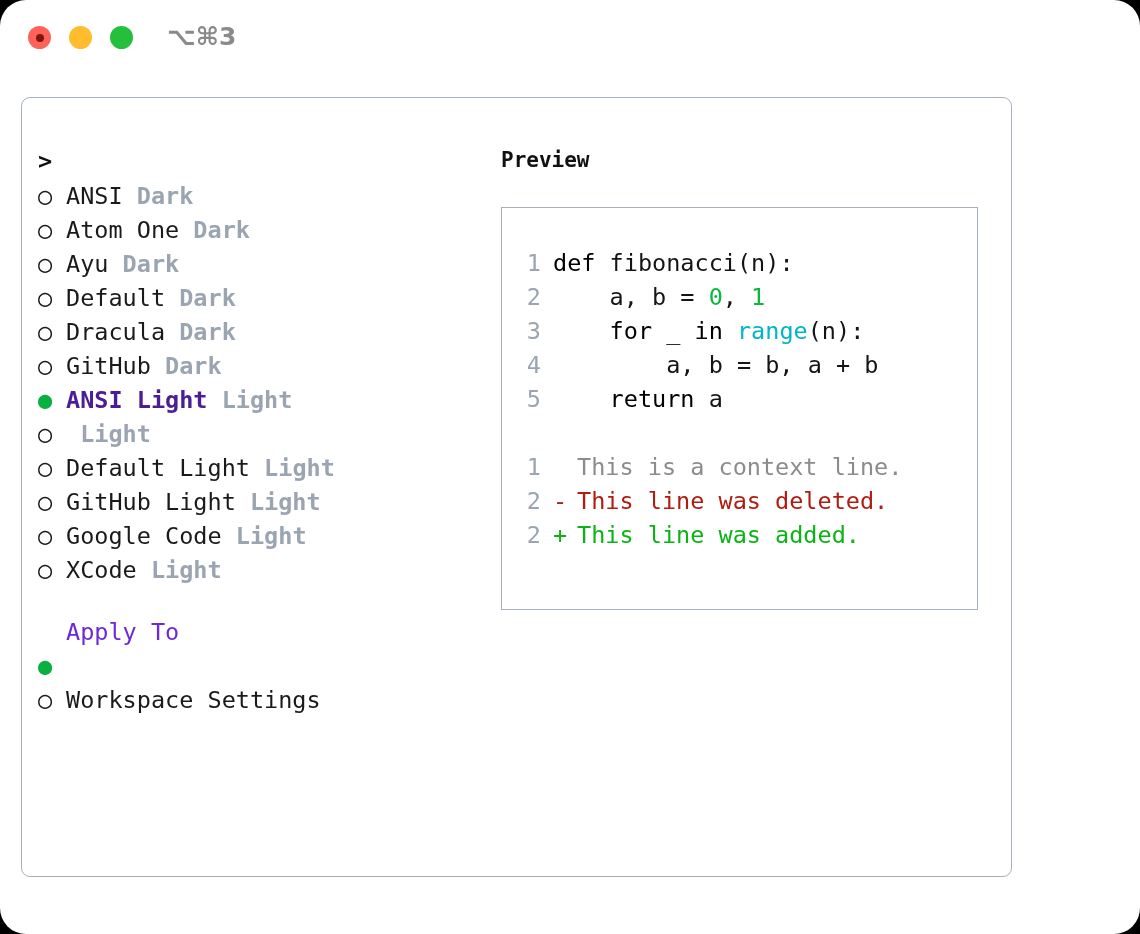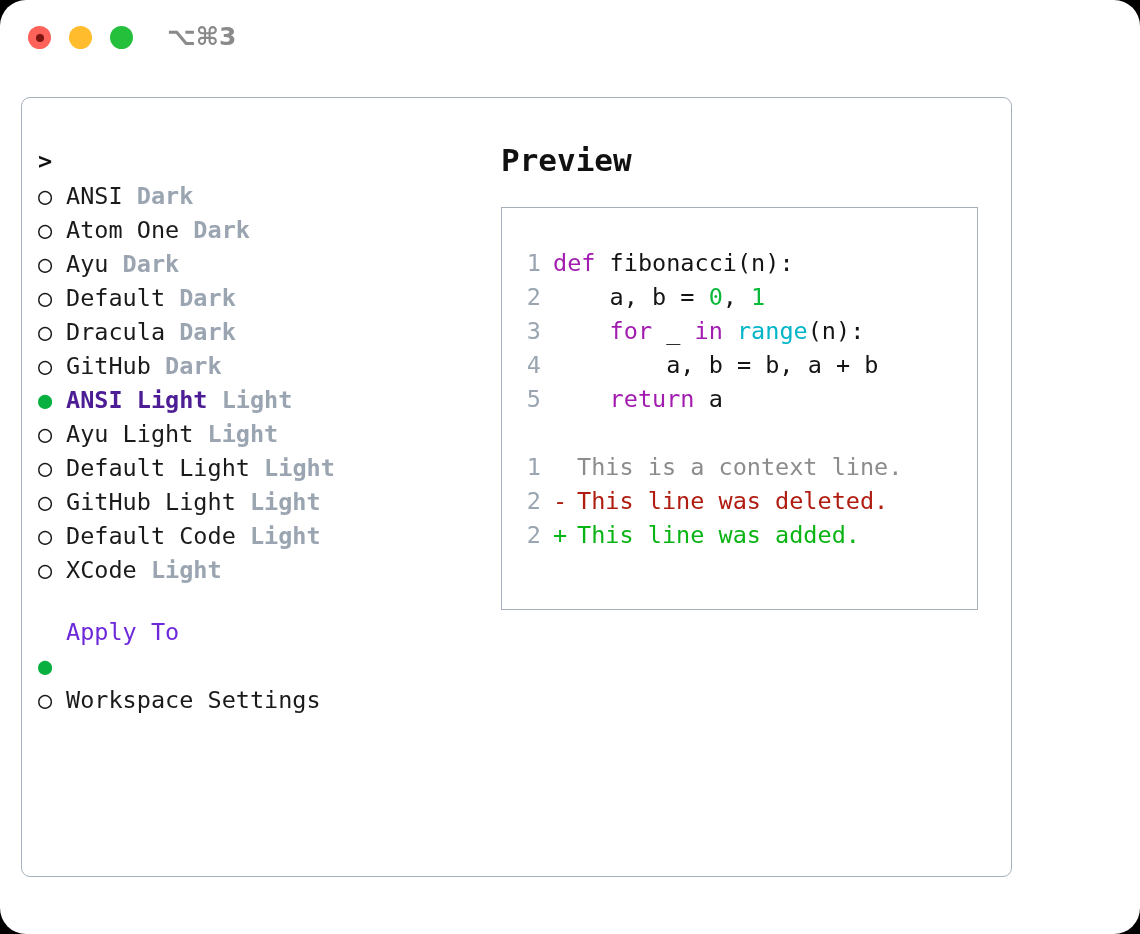--- a/index.html
+++ b/index.html
@@ -144,21 +144,21 @@
   }
 
   
   .right-col {
     position: absolute;
     left: 479px;
     top: 45px;
     width: 490px;
   }
   .preview-title {
-    font-size: 31px;
+    font-size: 21px;
     line-height: 34px;
     font-weight: bold;
     color: #111111;
     margin-bottom: 30px;
   }
   .preview-box {
     width: 477px;
     height: 403px;
     border: 1.5px solid #a6b0bd;
     box-sizing: border-box;
@@ -174,21 +174,21 @@
     white-space: pre;
   }
   .cl { display: block; height: 34px; }
   .ln {
     display: inline-block;
     width: 24px;
     text-align: right;
     color: #9aa5b1;
   }
   .sp1 { display: inline-block; width: 12px; }
-  .kw  { color: #a21caf; }
+  .kw  { color: #000000; }
   .fn  { color: #00b5c8; }
   .num { color: #0ab83a; }
   .pl  { color: #141414; }
   .blank { display: block; height: 34px; }
   .ctx { color: #8c8c8c; }
   .del { color: #b01c10; }
   .add { color: #0ab415; }
   .mk  { display: inline-block; width: 12px; }
 </style>
 </head>
@@ -215,24 +215,24 @@
         </div>
 
         <div id="theme-list">
             <div class="row"><span class="marker bullet-off">○</span><span class="label">ANSI</span><span class="suffix"> Dark</span></div>
             <div class="row"><span class="marker bullet-off">○</span><span class="label">Atom One</span><span class="suffix"> Dark</span></div>
             <div class="row"><span class="marker bullet-off">○</span><span class="label">Ayu</span><span class="suffix"> Dark</span></div>
             <div class="row"><span class="marker bullet-off">○</span><span class="label">Default</span><span class="suffix"> Dark</span></div>
             <div class="row"><span class="marker bullet-off">○</span><span class="label">Dracula</span><span class="suffix"> Dark</span></div>
             <div class="row"><span class="marker bullet-off">○</span><span class="label">GitHub</span><span class="suffix"> Dark</span></div>
             <div class="row"><span class="marker bullet-on">●</span><span class="label sel">ANSI Light</span><span class="suffix"> Light</span></div>
-            <div class="row"><span class="marker bullet-off">○</span><span class="label">Ayu Light</span><span class="suffix"> Light</span></div>
+            <div class="row"><span class="marker bullet-off">○</span><span class="suffix"> Light</span></div>
             <div class="row"><span class="marker bullet-off">○</span><span class="label">Default Light</span><span class="suffix"> Light</span></div>
             <div class="row"><span class="marker bullet-off">○</span><span class="label">GitHub Light</span><span class="suffix"> Light</span></div>
-            <div class="row"><span class="marker bullet-off">○</span><span class="label">Default Code</span><span class="suffix"> Light</span></div>
+            <div class="row"><span class="marker bullet-off">○</span><span class="label">Google Code</span><span class="suffix"> Light</span></div>
             <div class="row"><span class="marker bullet-off">○</span><span class="label">XCode</span><span class="suffix"> Light</span></div>
           </div>
 
         <div class="spacer-16"></div>
 
         <div class="section-label">Apply To</div>
 
         <div id="apply-list">
             <div class="row"><span class="marker bullet-on">●</span></div>
             <div class="row"><span class="marker bullet-off">○</span><span class="label">Workspace Settings</span></div>

